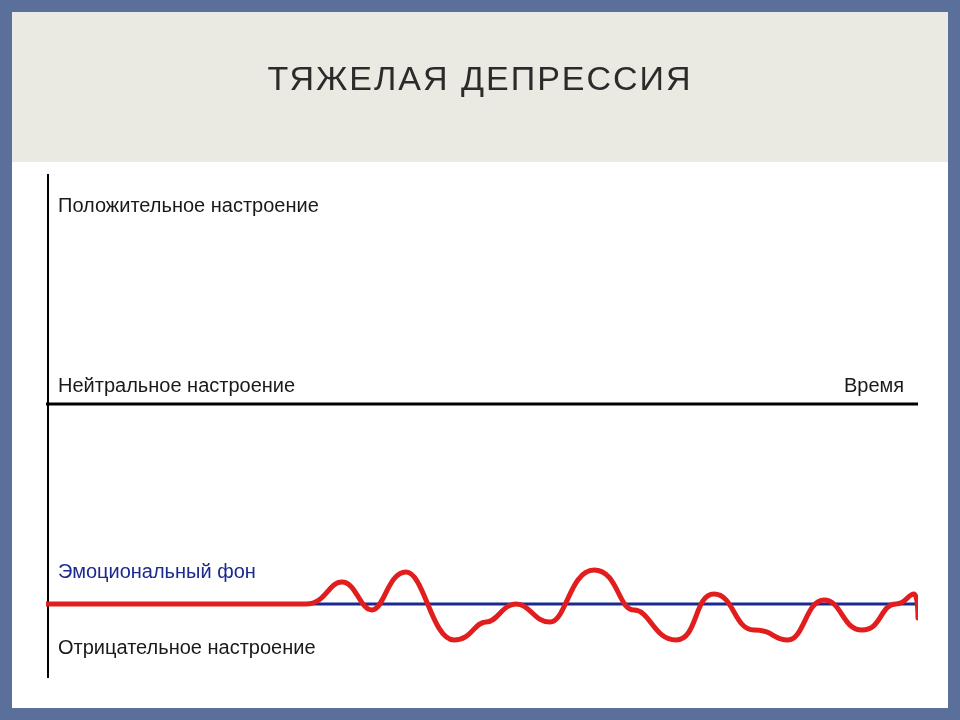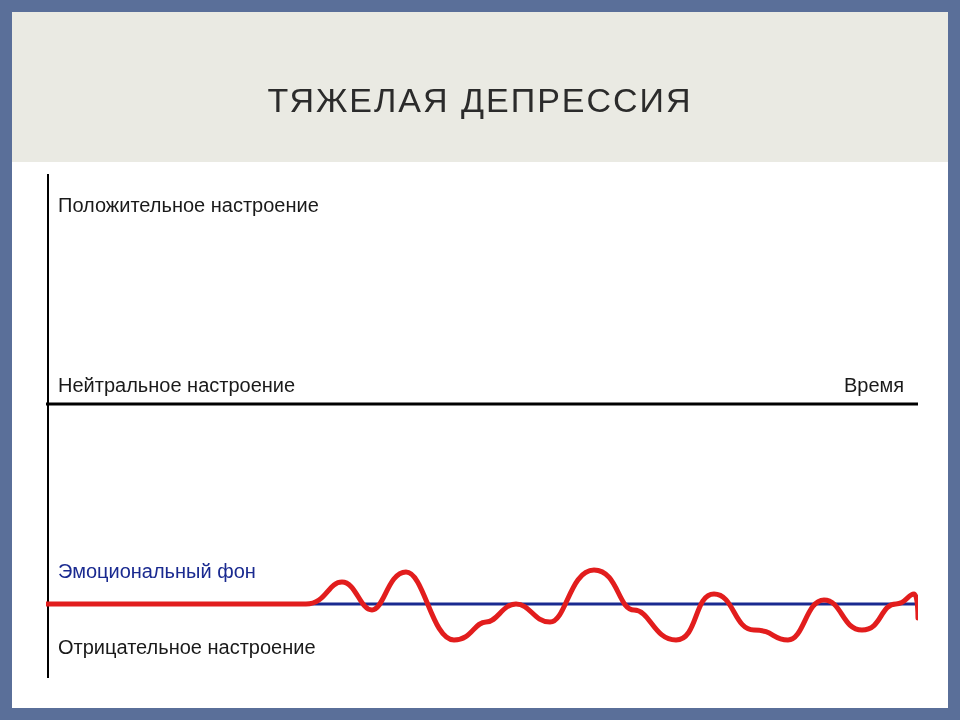--- a/index.html
+++ b/index.html
@@ -21,21 +21,21 @@
   .header-band {
     position: absolute;
     left: 0;
     right: 0;
     top: 0;
     height: 150px;
     background: #eaeae3;
     display: flex;
     align-items: flex-end;
     justify-content: center;
-    padding-bottom: 42px;
+    padding-bottom: 64px;
     box-sizing: border-box;
   }
   .title {
     font-size: 34px;
     letter-spacing: 2px;
     color: #2b2b2b;
   }
   .plot {
     position: absolute;
     left: 34px;

